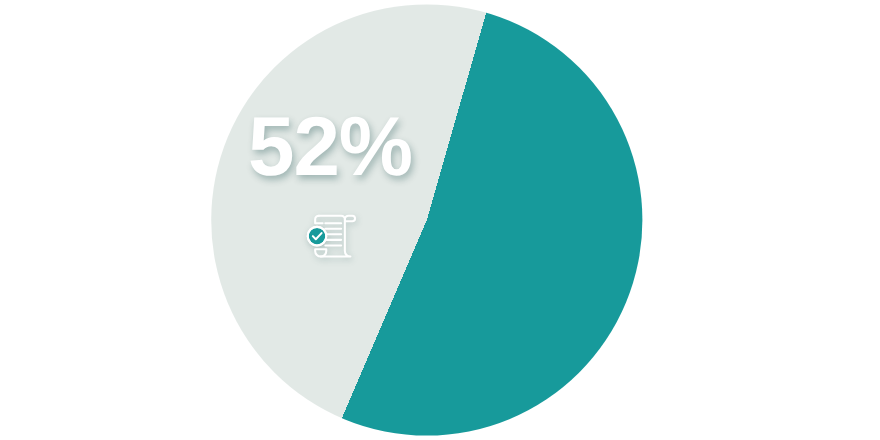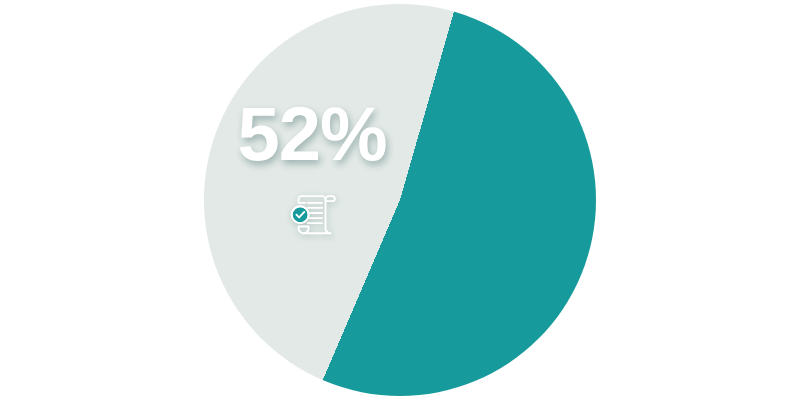--- a/index.html
+++ b/index.html
@@ -18,21 +18,21 @@
   .stage {
     position: relative;
     width: 800px;
     height: 400px;
     background: #ffffff;
   }
 
   
   .pie-wrap {
     position: absolute;
-    left: 204px;
+    left: 192px;
     top: 4px;
     width: 392px;
     height: 392px;
   }
 
   .pie {
     position: absolute;
     inset: 0;
     border-radius: 50%;
     

